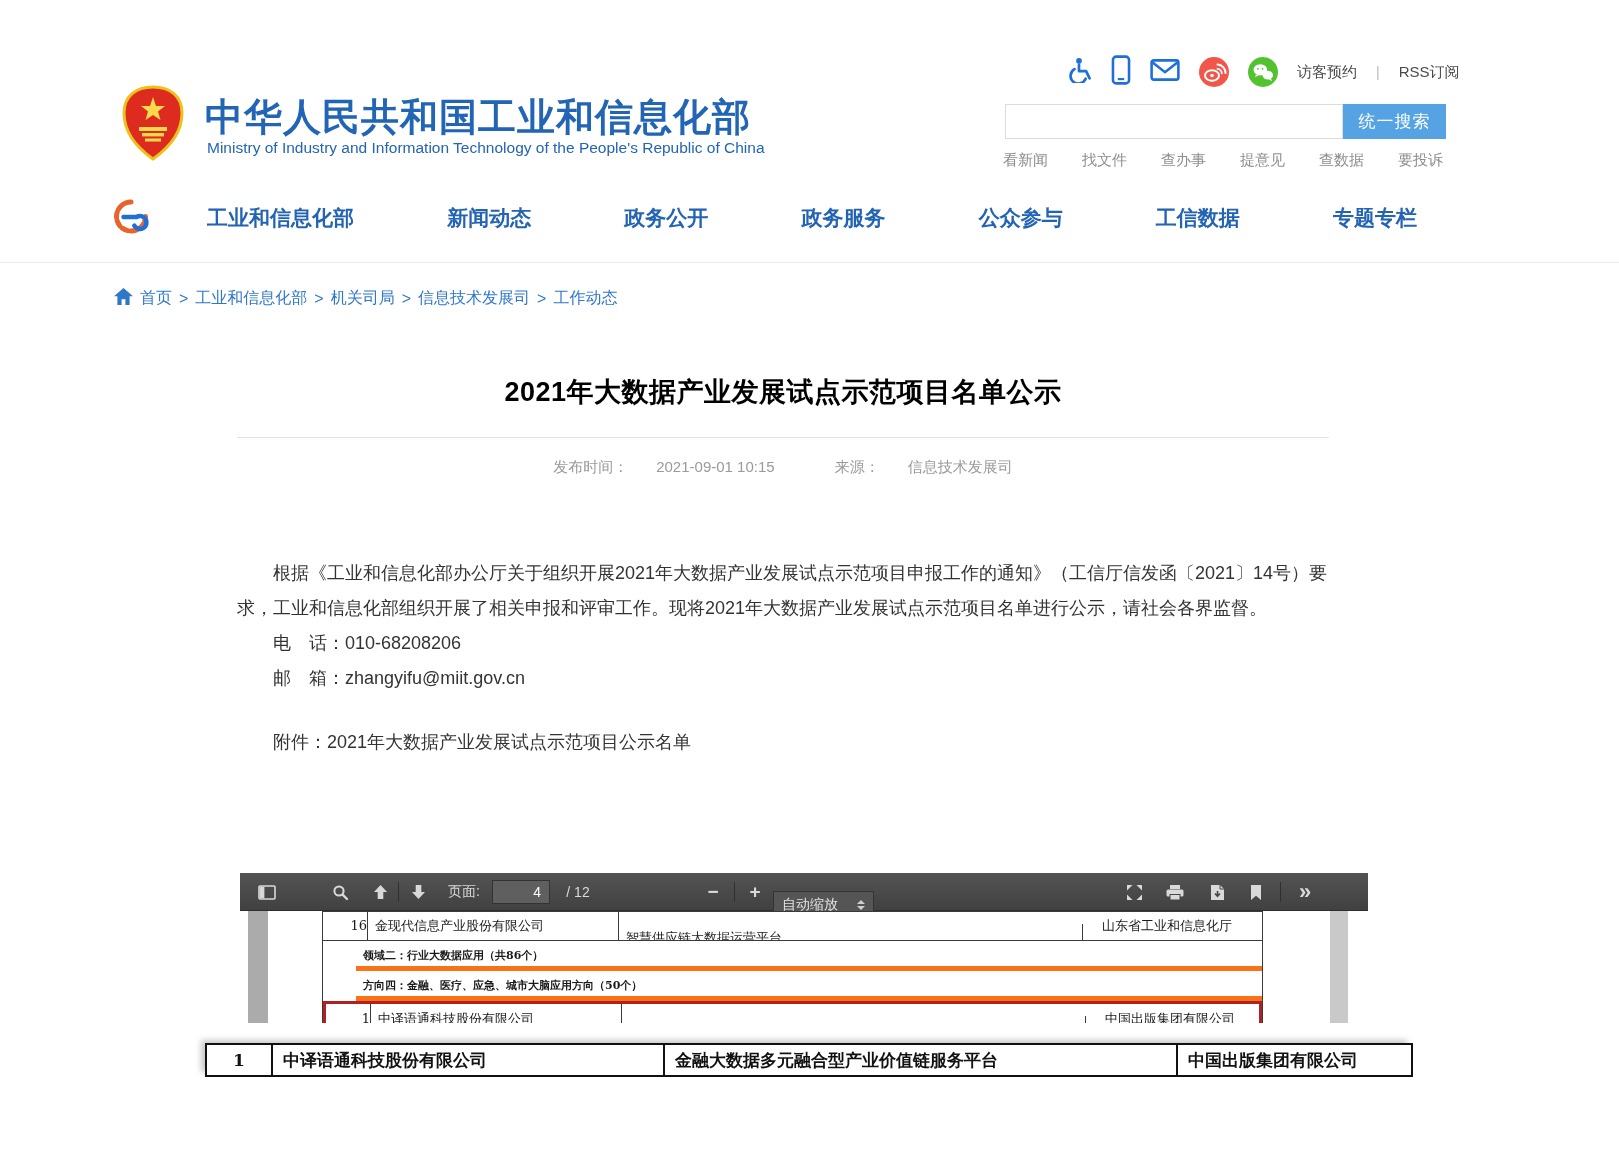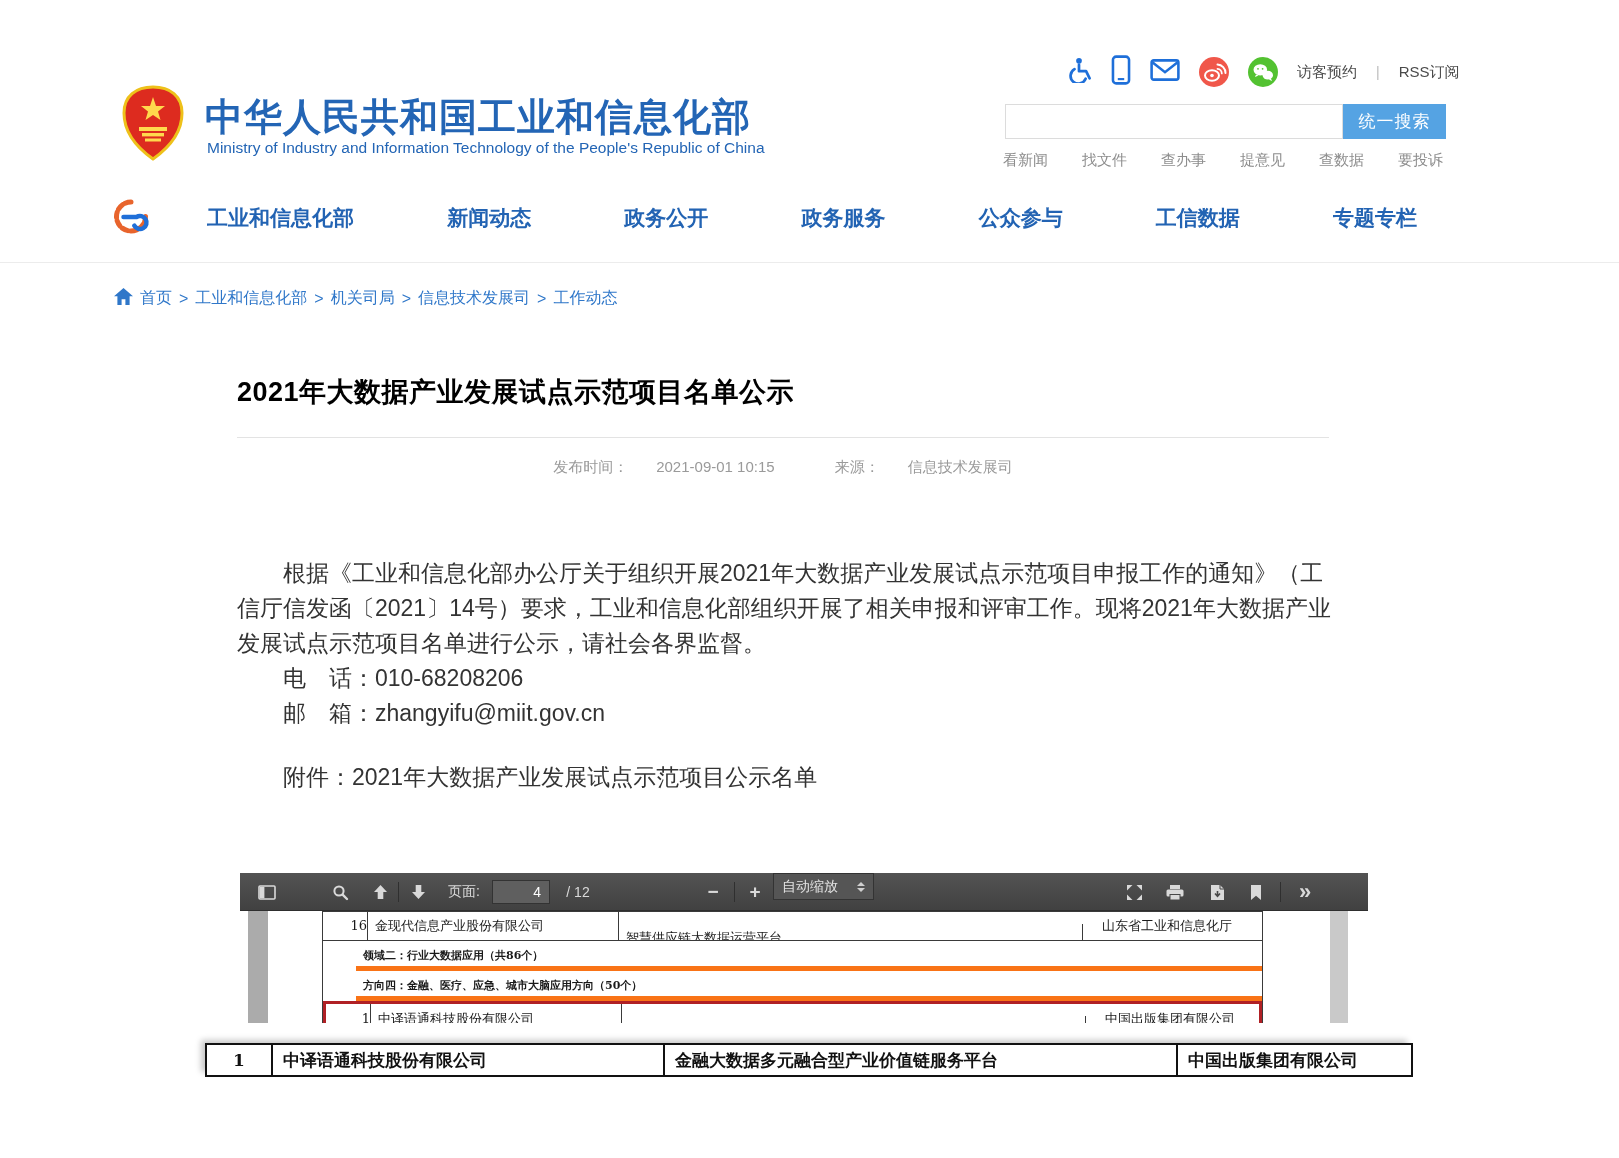--- a/index.html
+++ b/index.html
@@ -37,45 +37,45 @@
   .main-nav span { font-size:21px; font-weight:bold; color:#2263b3; cursor:pointer; white-space:nowrap; }
   .header-divider { position:absolute; left:0; top:262px; width:1619px; height:1px; background:#ececec; }
 
   
   .breadcrumb { position:absolute; left:114px; top:288px; display:flex;
                 align-items:center; gap:7px; font-size:16px; color:#2f77c9; }
   .breadcrumb .crumb { cursor:pointer; }
   .breadcrumb .sep { color:#2f77c9; }
 
   
-  .article-title { position:absolute; left:237px; top:374px; width:1092px; text-align:left;
+  .article-title { position:absolute; left:237px; top:374px; width:1092px; text-align:center;
                    font-size:27px; font-weight:bold; color:#000; letter-spacing:0.5px; }
   .title-divider { position:absolute; left:237px; top:437px; width:1092px; height:1px; background:#e3e3e3; }
   .article-meta { position:absolute; left:237px; top:458px; width:1092px; text-align:center;
                   font-size:15px; color:#9a9a9a; }
   .article-meta span { margin:0 14px; }
   .article-body { position:absolute; left:237px; top:556px; width:1094px;
-                  font-size:23px; color:#333; line-height:35px; }
+                  font-size:18px; color:#333; line-height:35px; }
   .article-body p { text-indent:2em; }
   .attachment { margin-top:29px; }
 
   
   .pdf-viewer { position:absolute; left:240px; top:873px; width:1128px; height:150px;
                 overflow:hidden; background:#fff; }
   .pdf-toolbar { position:relative; height:38px;
                  background:linear-gradient(#535353,#414141);
                  border-bottom:1px solid #2e2e2e; }
   .tbtn { position:absolute; top:0; height:38px; display:flex; align-items:center;
           justify-content:center; cursor:pointer; }
   .tb-label { color:#d9d9d9; font-size:14px; }
   .tb-divider { position:absolute; top:9px; width:1px; height:20px; background:#2f2f2f; }
   .page-input { position:absolute; left:252px; top:7px; width:58px; height:24px;
                 background:#5f5f5f; border:1px solid #333; color:#fff; font-size:14px;
                 text-align:right; padding-right:8px; outline:none; }
-  .zoom-select { position:absolute; left:533px; top:0; width:101px; height:27px;
+  .zoom-select { position:absolute; left:533px; top:18px; width:101px; height:27px;
                  background:#555; border:1px solid #333; display:flex; align-items:center;
                  justify-content:space-between; padding:0 8px; cursor:pointer;gap:8px; }
   .zoom-select .zs-text { color:#e2e2e2; font-size:14px; }
   .caret { display:flex; flex-direction:column; gap:2px; }
   .caret i { width:0; height:0; border-left:4px solid transparent; border-right:4px solid transparent; }
   .caret .up { border-bottom:4px solid #cfcfcf; }
   .caret .dn { border-top:4px solid #cfcfcf; }
   .glyph-btn { color:#d9d9d9; font-size:19px; font-weight:bold; }
 
   .pdf-content { position:relative; height:131px; background:#fff; }

